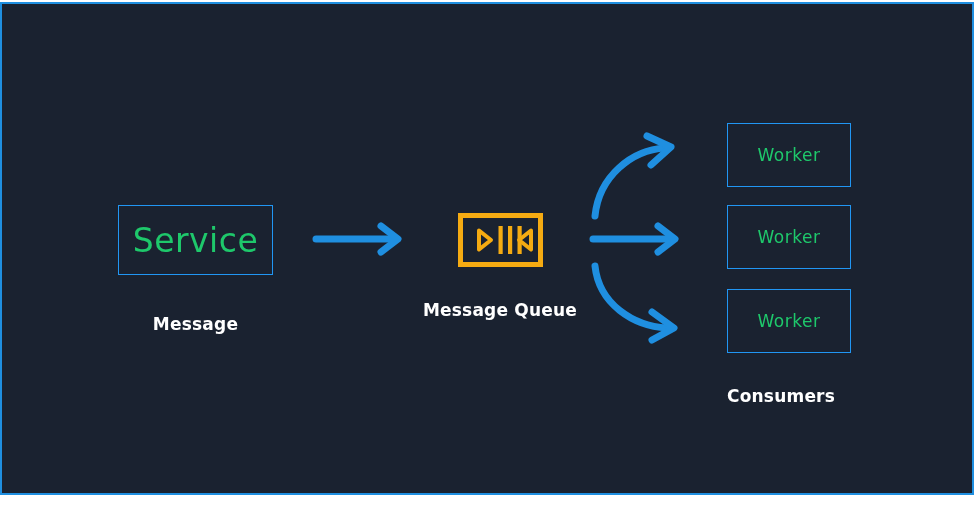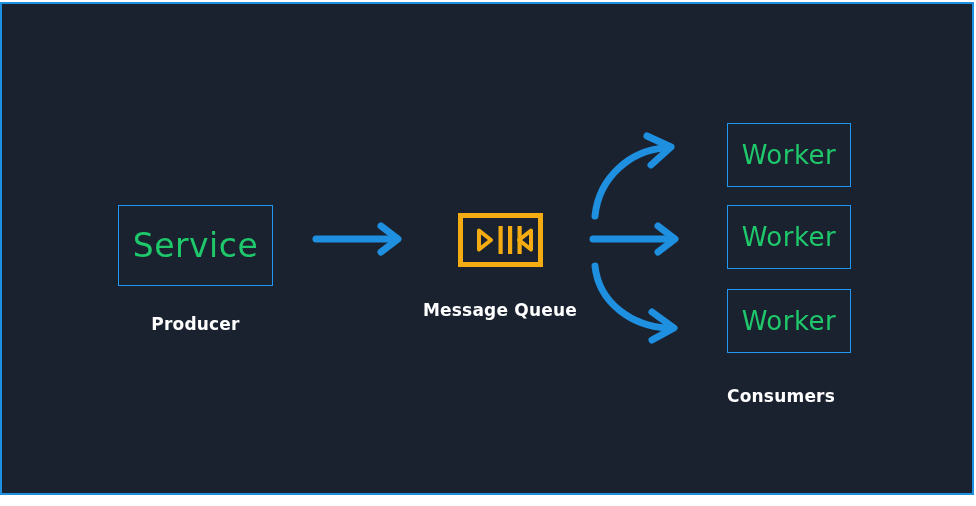--- a/index.html
+++ b/index.html
@@ -38,30 +38,30 @@
     color: #1ec86b;
     font-weight: 400;
     letter-spacing: 0.5px;
     white-space: nowrap;
   }
 
   #service-box {
     left: 116px;
     top: 201px;
     width: 155px;
-    height: 81px;
+    height: 70px;
   }
   #service-box .node-label { font-size: 33px; }
 
   .worker-box {
     left: 725px;
     width: 124px;
     height: 64px;
   }
-  .worker-box .node-label { font-size: 26px; }
+  .worker-box .node-label { font-size: 17px; }
   #worker-box-1 { top: 119px; }
   #worker-box-2 { top: 201px; }
   #worker-box-3 { top: 285px; }
 
   .caption {
     position: absolute;
     color: #ffffff;
     font-size: 17px;
     font-weight: bold;
     white-space: nowrap;
@@ -103,21 +103,21 @@
   }
 </style>
 </head>
 <body>
 
 <div id="canvas">
 
   <div class="node-box" id="service-box">
     <span class="node-label">Service</span>
   </div>
-  <div class="caption" id="producer-caption">Producer</div>
+  <div class="caption" id="producer-caption">Message</div>
 
   <div id="queue-icon">
     <svg width="85" height="54" viewBox="0 0 85 54">
       <rect x="2.5" y="2.5" width="80" height="49" fill="none" stroke="#f5ab12" stroke-width="5"></rect>
       <polygon points="21,17.5 33,27 21,36.5" fill="none" stroke="#f5ab12" stroke-width="4" stroke-linejoin="round"></polygon>
       <rect x="40.5" y="13" width="4.2" height="28" fill="#f5ab12"></rect>
       <rect x="50.0" y="13" width="4.2" height="28" fill="#f5ab12"></rect>
       <rect x="59.5" y="13" width="4.2" height="28" fill="#f5ab12"></rect>
       <polygon points="73,17.5 61,27 73,36.5" fill="none" stroke="#f5ab12" stroke-width="4" stroke-linejoin="round"></polygon>
     </svg>

